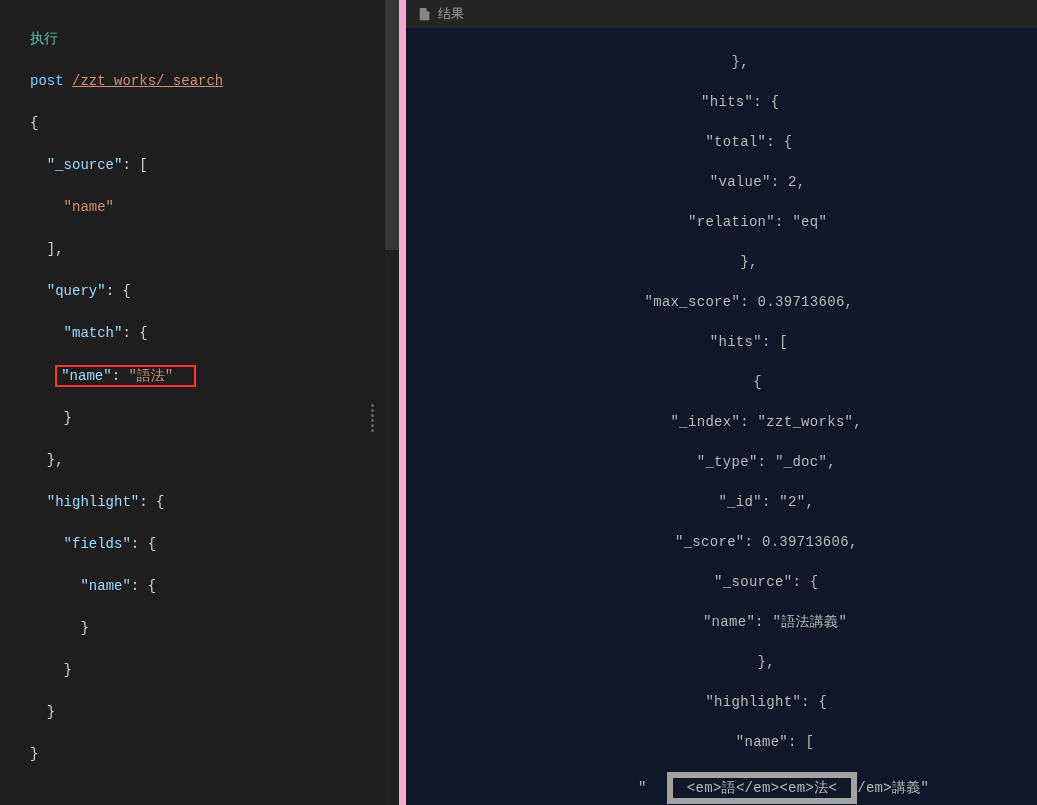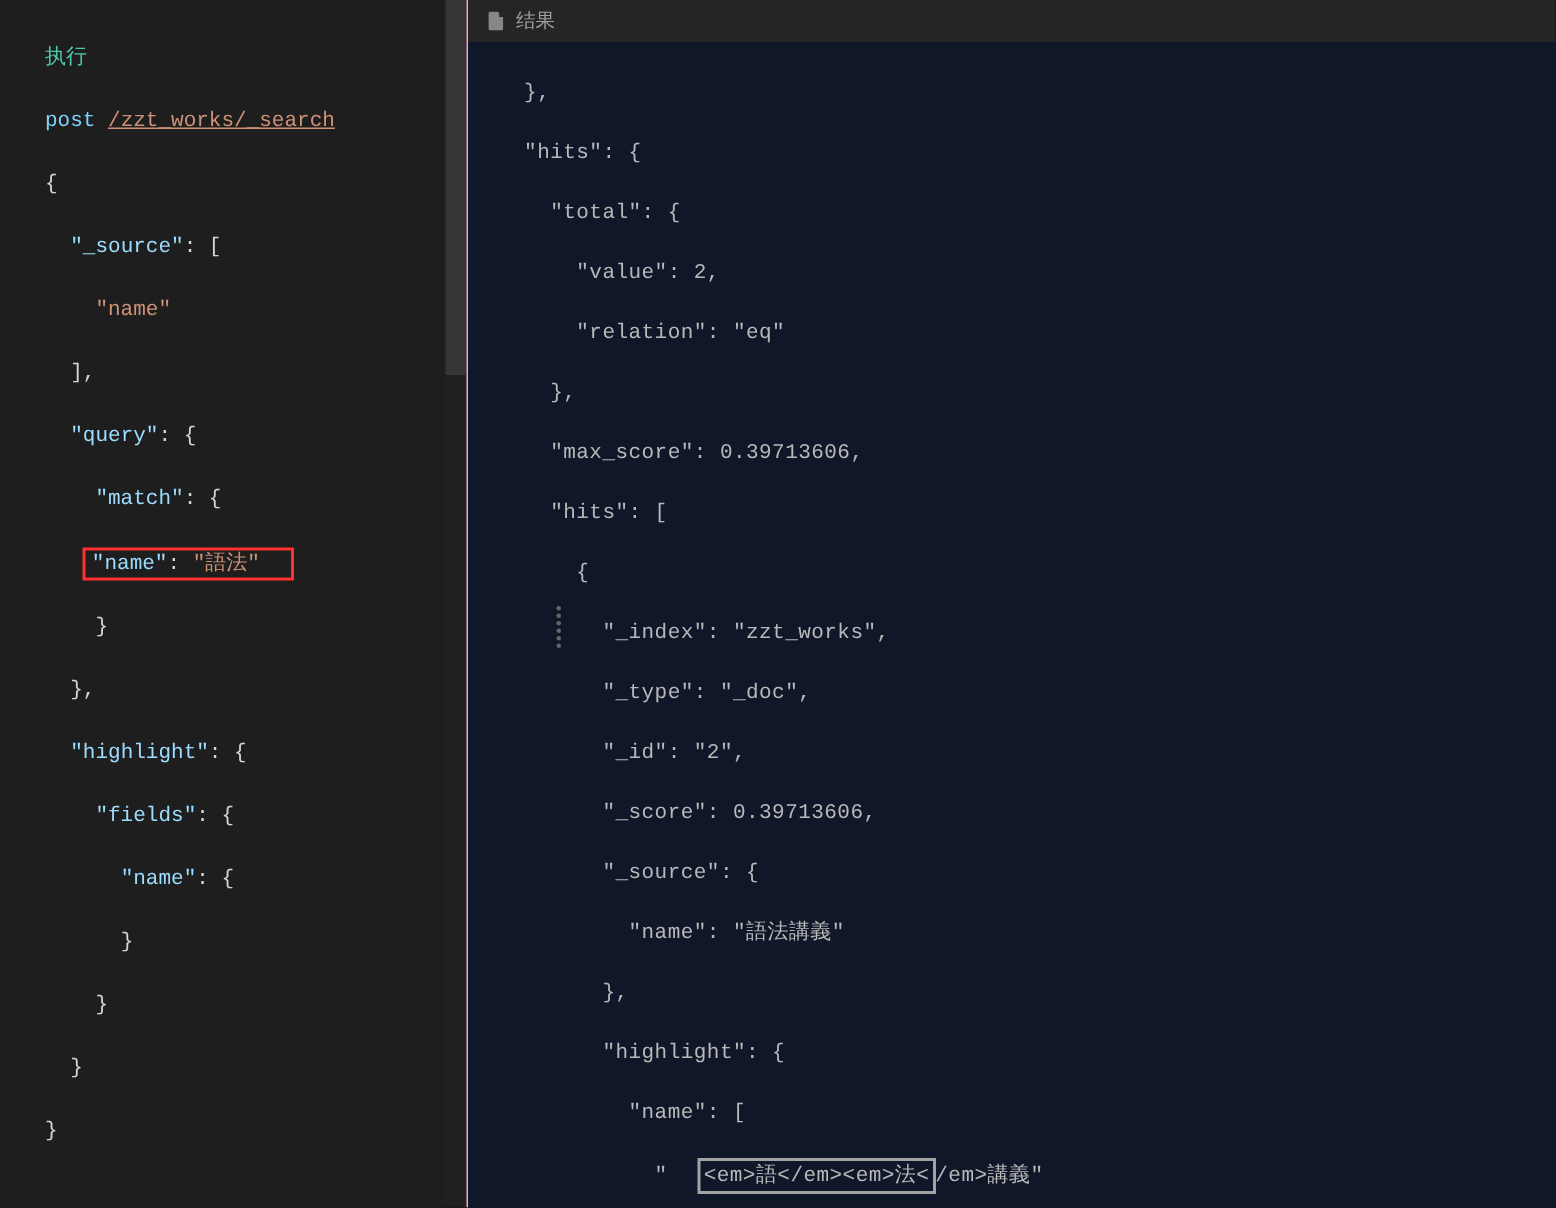--- a/index.html
+++ b/index.html
@@ -7,29 +7,30 @@
   font-family: 'Consolas', 'Monaco', 'Courier New', monospace;
   font-size: 14px;
   background: #1e1e1e;
   color: #d4d4d4;
   width: 1037px;
   height: 805px;
   display: flex;
   overflow: hidden;
 }
 .left-panel {
-  width: 312px;
+  width: 406px;
   background: #1e1e1e;
-  border-right: 1px solid #f9a8d4;
+  border-right: 7px solid #f9a8d4;
   position: relative;
 }
 .right-panel {
   flex: 1;
   background: #0f1729;
   position: relative;
+  text-align: center;
 }
 .tab-bar {
   background: #252526;
   height: 28px;
   display: flex;
   align-items: center;
   padding-left: 12px;
   gap: 6px;
   color: #a0a0a0;
   font-size: 13px;
@@ -94,23 +95,23 @@
 .hl-box {
   border: 2px solid #ff3030;
   display: inline-block;
   padding: 0 4px;
   line-height: 18px;
   position: relative;
 }
 .row { display: block; }
 .r { color: #b8b8b8; }
 .right-hl {
-  border: 2px solid #a3a3a3;
+  border: 6px solid #a3a3a3;
   display: inline-block;
-  padding: 0 2px;
+  padding: 0 14px;
   margin-left: 20px;
 }
 </style>
 </head>
 <body>
 
 <div class="left-panel">
   <div class="code-area">
 <span class="row"><span class="c-exec">执行</span></span>
 <span class="row"><span class="c-method">post</span> <span class="c-path">/zzt_works/_search</span></span>

